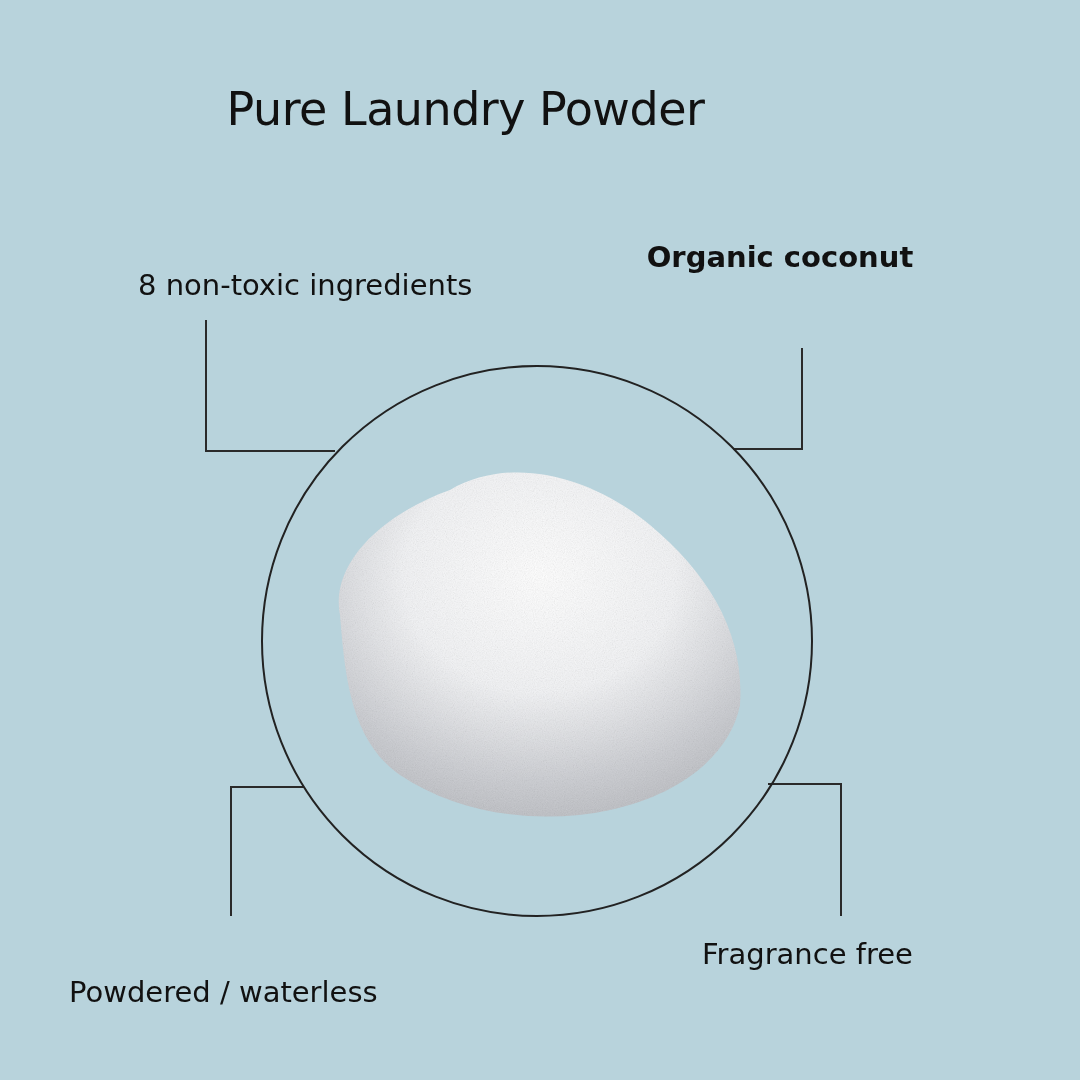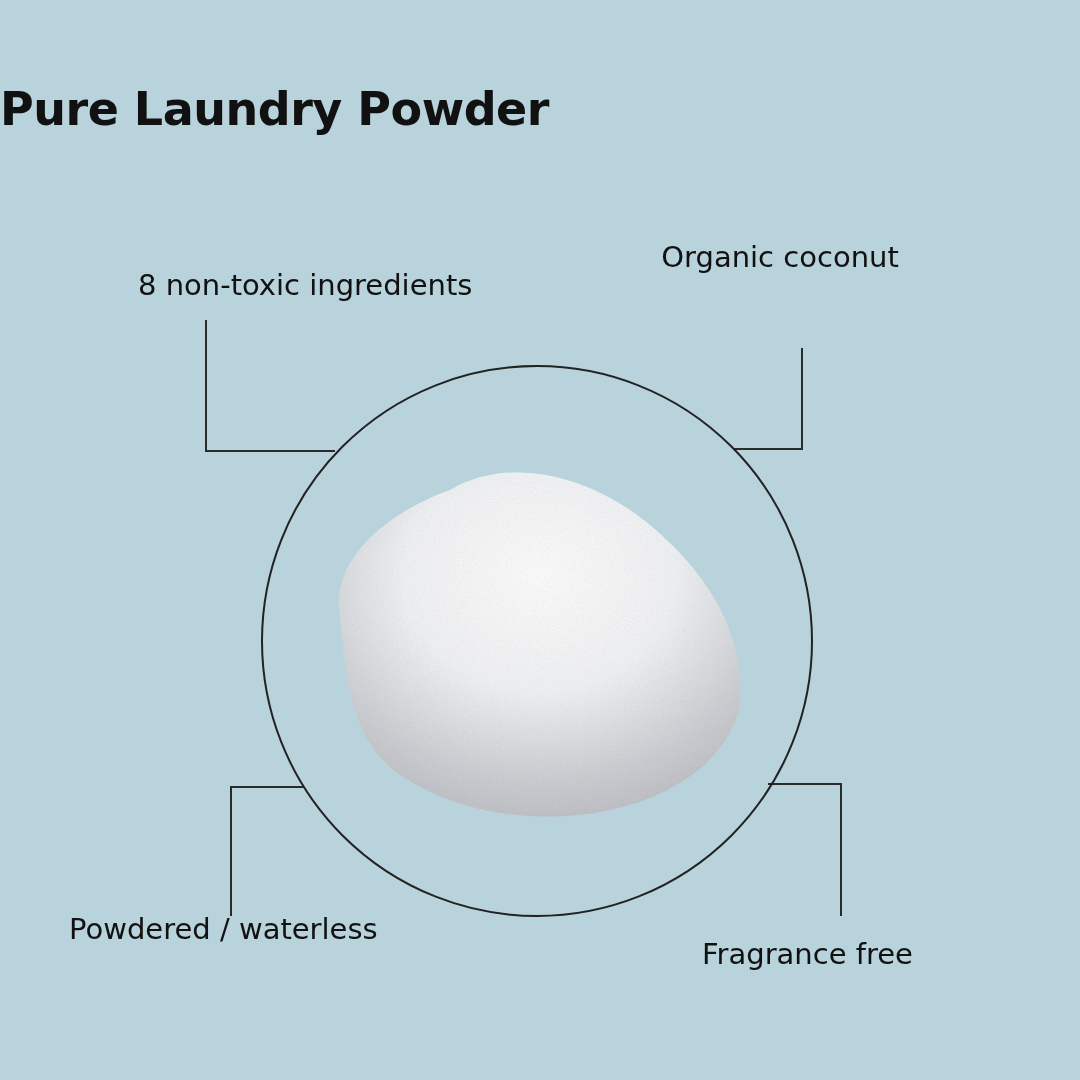--- a/index.html
+++ b/index.html
@@ -1,32 +1,32 @@
 <!DOCTYPE html>
 <html><head>
 <meta charset="utf-8">
 <style>
   html, body { margin:0; padding:0; }
   body { width:1080px; height:1080px; background:#b8d3dc; position:relative; overflow:hidden; font-family:"DejaVu Sans", sans-serif; color:#111; }
-  .title { position:absolute; top:82px; left:0; width:931px; text-align:left; font-size:46px; font-weight:700; letter-spacing:-0.5px; }
+  .title { position:absolute; top:82px; left:0; width:931px; text-align:center; font-size:46px; font-weight:400; letter-spacing:-0.5px; }
   .label { position:absolute; font-size:29px; line-height:44px; text-align:center; white-space:nowrap; }
   .line { position:absolute; background:#2a2a2a; }
   .circle { position:absolute; left:261px; top:365px; width:548px; height:548px; border:2px solid #222; border-radius:50%; }
   .pile { position:absolute; left:310px; top:455px; width:440px; height:365px; }
 </style>
 </head>
 <body>
 
 <div class="title">Pure Laundry Powder</div>
 
 <div class="label" style="left:138px; top:263px;">8 non-toxic ingredients</div>
-<div class="label" style="left:630px; top:235px; width:300px;">
+<div class="label" style="left:630px; top:235px; width:300px;font-weight:bold;">
   <div>Organic coconut</div>
 </div>
-<div class="label" style="left:69px; top:907px;">Powdered / waterless</div>
+<div class="label" style="left:69px; top:970px;">Powdered / waterless</div>
 <div class="label" style="left:702px; top:932px;">Fragrance free</div>
 
 <div class="line" style="left:205px; top:320px; width:2px; height:132px;"></div>
 <div class="line" style="left:205px; top:450px; width:130px; height:2px;"></div>
 <div class="line" style="left:801px; top:348px; width:2px; height:102px;"></div>
 <div class="line" style="left:733px; top:448px; width:70px; height:2px;"></div>
 <div class="line" style="left:230px; top:786px; width:2px; height:130px;"></div>
 <div class="line" style="left:230px; top:786px; width:74px; height:2px;"></div>
 <div class="line" style="left:840px; top:783px; width:2px; height:133px;"></div>
 <div class="line" style="left:768px; top:783px; width:74px; height:2px;"></div>

